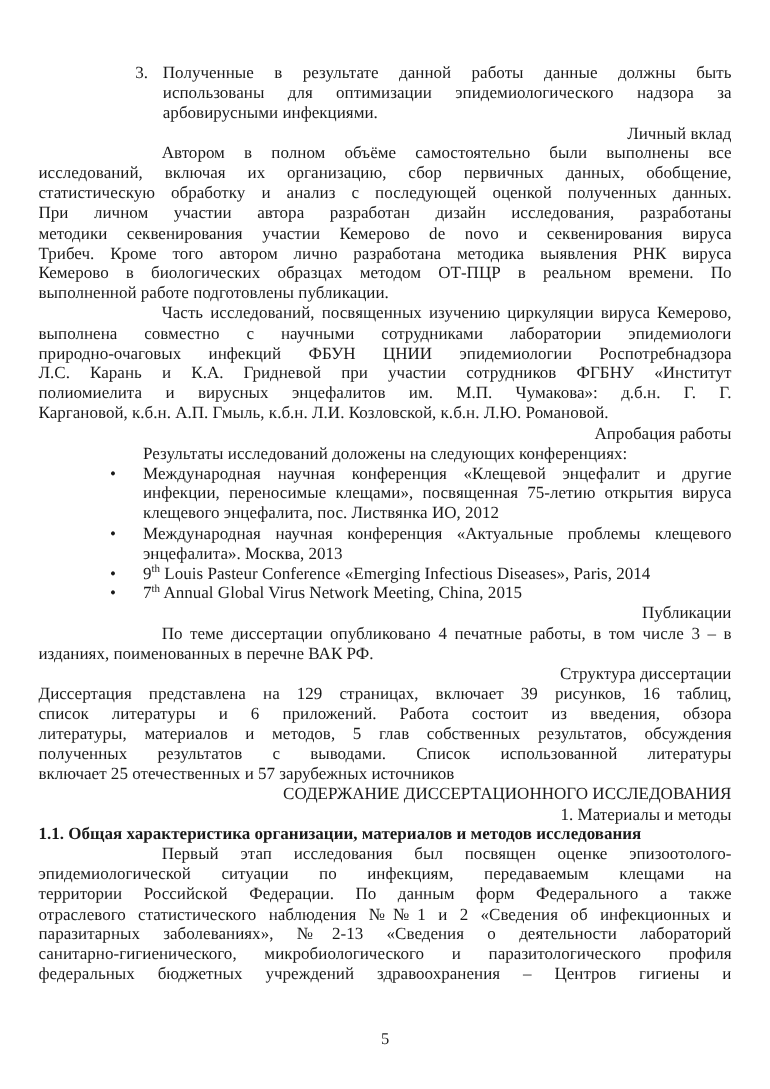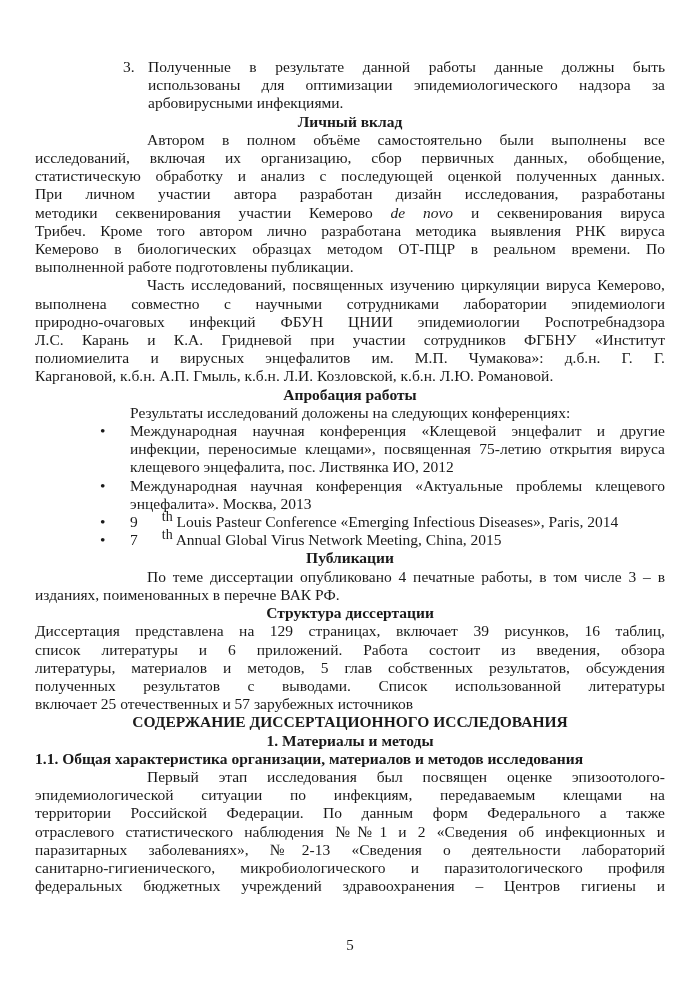--- a/index.html
+++ b/index.html
@@ -15,31 +15,31 @@
   .tb {
     position:absolute;
     left:35px; top:58px;
     width:630px;
     font-size:15.5px;
     line-height:18.2px;
   }
   .ln { white-space:normal; }
   .jl { text-align:justify; text-align-last:justify; }
   .ll { text-align:left; }
-  .hc { font-weight:700; text-align:center; }
+  .hc { font-weight:400; text-align:right; }
   .hl { font-weight:700; text-align:left; }
   .gap-top { }
   .il  { padding-left:112px; }   
   .ir  { padding-left:95px; }    
   .hang { position:relative; padding-left:113px; }
   .marker { position:absolute; left:88px; top:0; }
   .bl { position:relative; padding-left:95px; }
   .dot { position:absolute; left:65px; top:0; }
-  sup.sp { font-size:14px; line-height:0; vertical-align:super;margin-left:24px; }
-  .it { font-style:italic; }
+  sup.sp { font-size:10px; line-height:0; vertical-align:super; }
+  .it { }
   .pagenum {
     position:absolute;
     left:0; bottom:36px; width:100%;
     text-align:center;
     font-family:"Liberation Serif", "DejaVu Serif", serif;
     font-size:15px; color:#1a1a1a;
   }
 </style>
 </head>
 <body>

